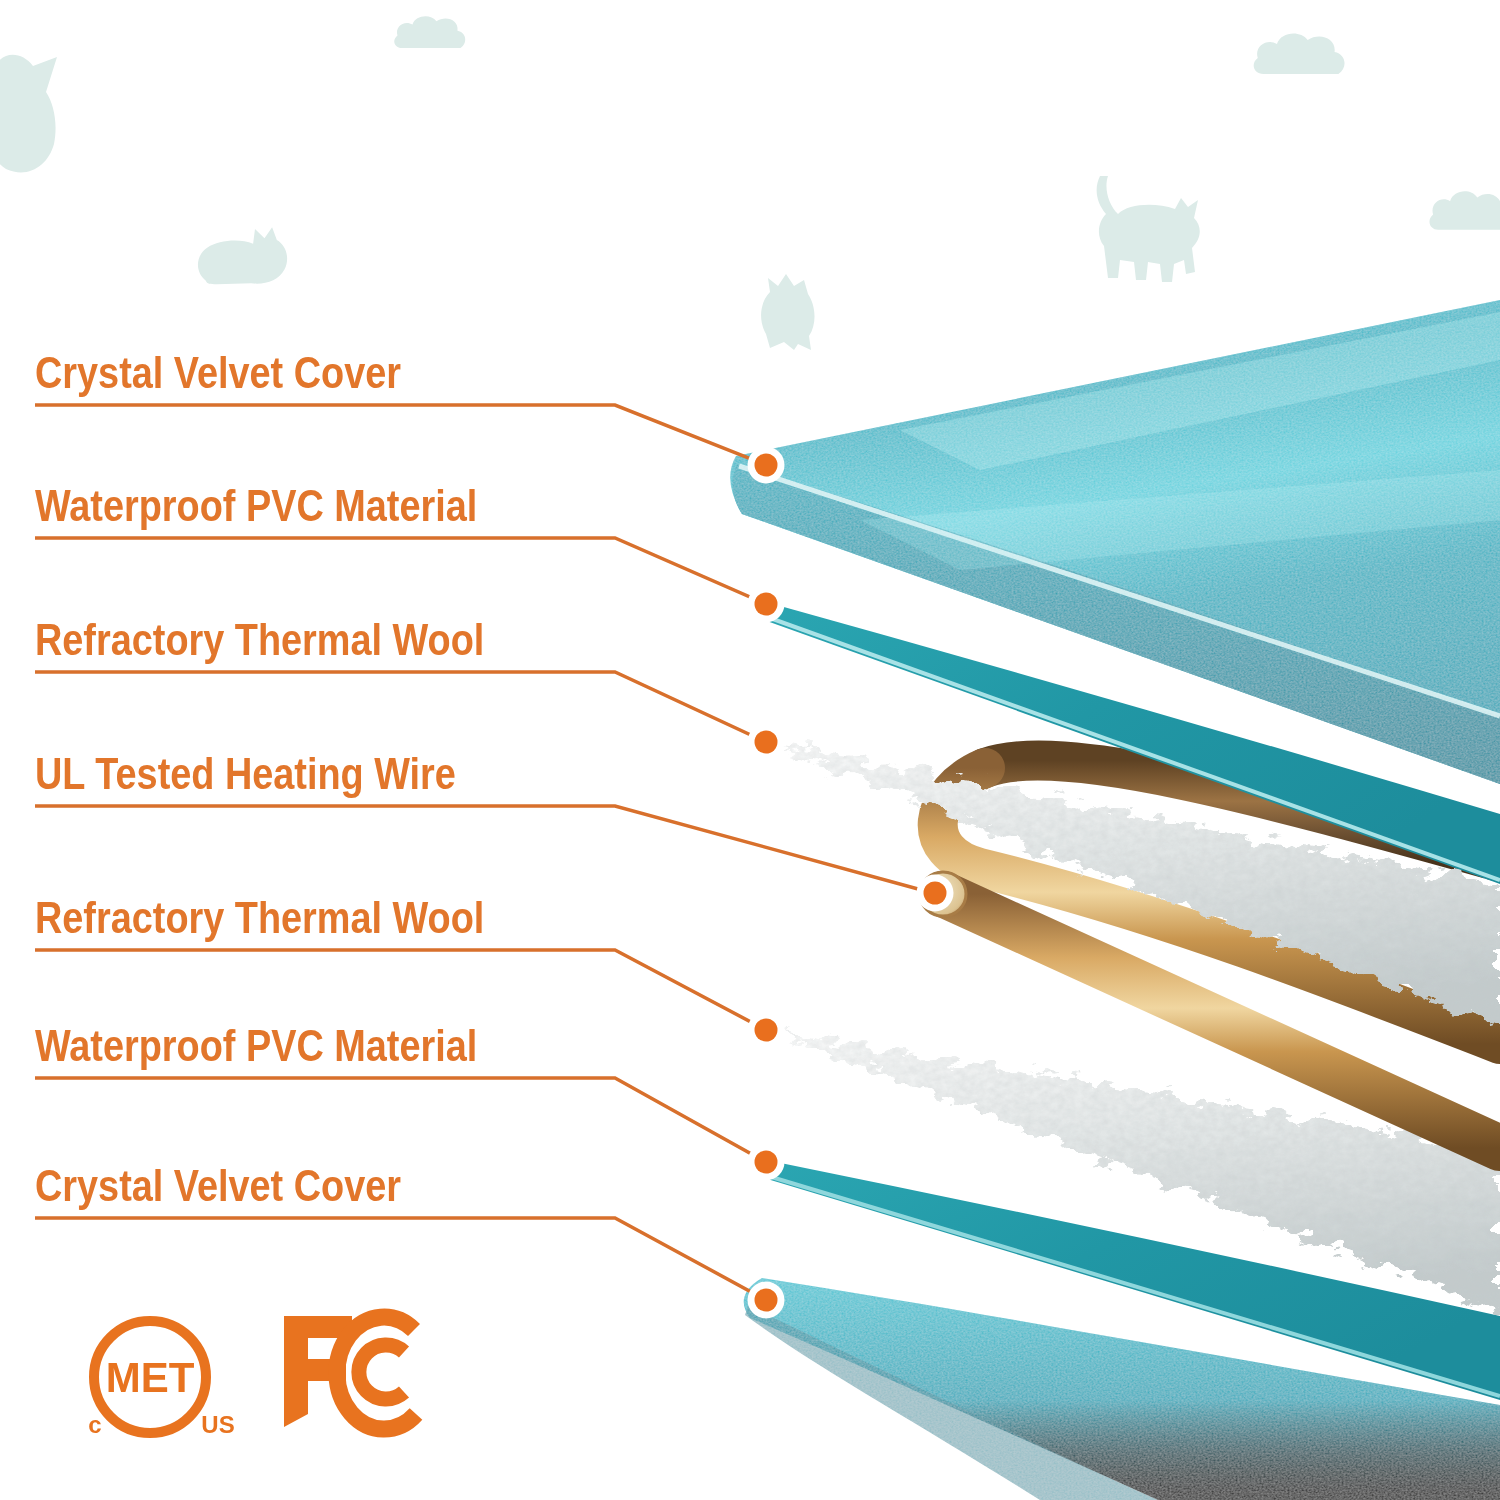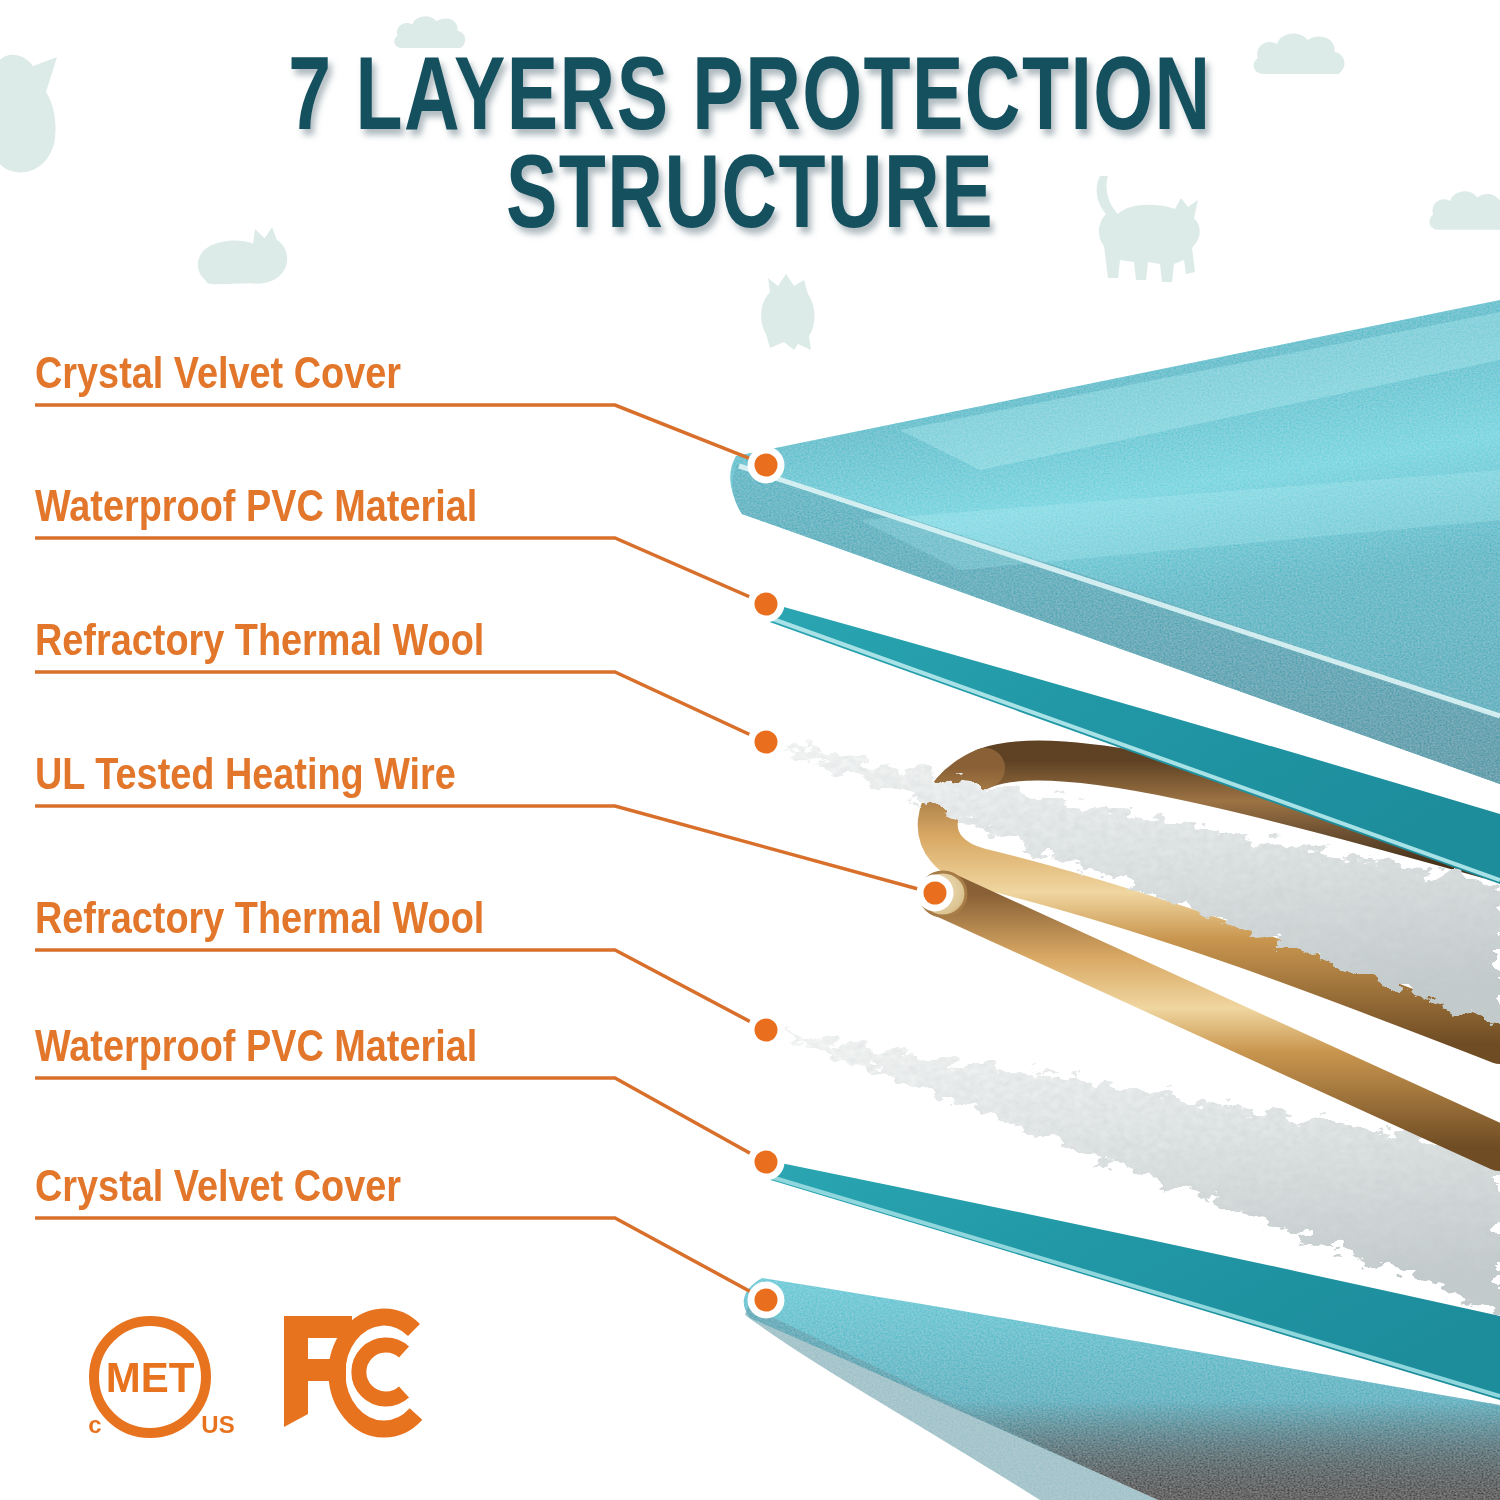--- a/index.html
+++ b/index.html
@@ -197,24 +197,20 @@
       <text x="95" y="1433" text-anchor="middle" font-family="Liberation Sans, sans-serif" font-weight="bold" font-size="24" fill="#e8731f">c</text>
       <text x="218" y="1433" text-anchor="middle" font-family="Liberation Sans, sans-serif" font-weight="bold" font-size="24" fill="#e8731f">US</text>
     </g>
     <g>
       <path fill="#e8731f" d="M 284 1316 H 352 V 1338 H 308 V 1359 H 346 V 1381 H 308 V 1414 L 284 1427 Z"></path>
       <path fill="none" stroke="#e8731f" stroke-width="17" d="M 414 1330 A 47 56 0 1 0 416 1414"></path>
       <path fill="none" stroke="#e8731f" stroke-width="15" d="M 404 1352 A 27 27 0 1 0 404 1392"></path>
     </g>
   </svg>
 
-  <div class="title-wrap">
-    <div class="title-line">7 LAYERS PROTECTION</div>
-    <div class="title-line">STRUCTURE</div>
-  </div>
 
   <div class="layer-label" style="top:348px">Crystal Velvet Cover</div>
   <div class="layer-label" style="top:481px">Waterproof PVC Material</div>
   <div class="layer-label" style="top:615px">Refractory Thermal Wool</div>
   <div class="layer-label" style="top:749px">UL Tested Heating Wire</div>
   <div class="layer-label" style="top:893px">Refractory Thermal Wool</div>
   <div class="layer-label" style="top:1021px">Waterproof PVC Material</div>
   <div class="layer-label" style="top:1161px">Crystal Velvet Cover</div>
 
 </div>

